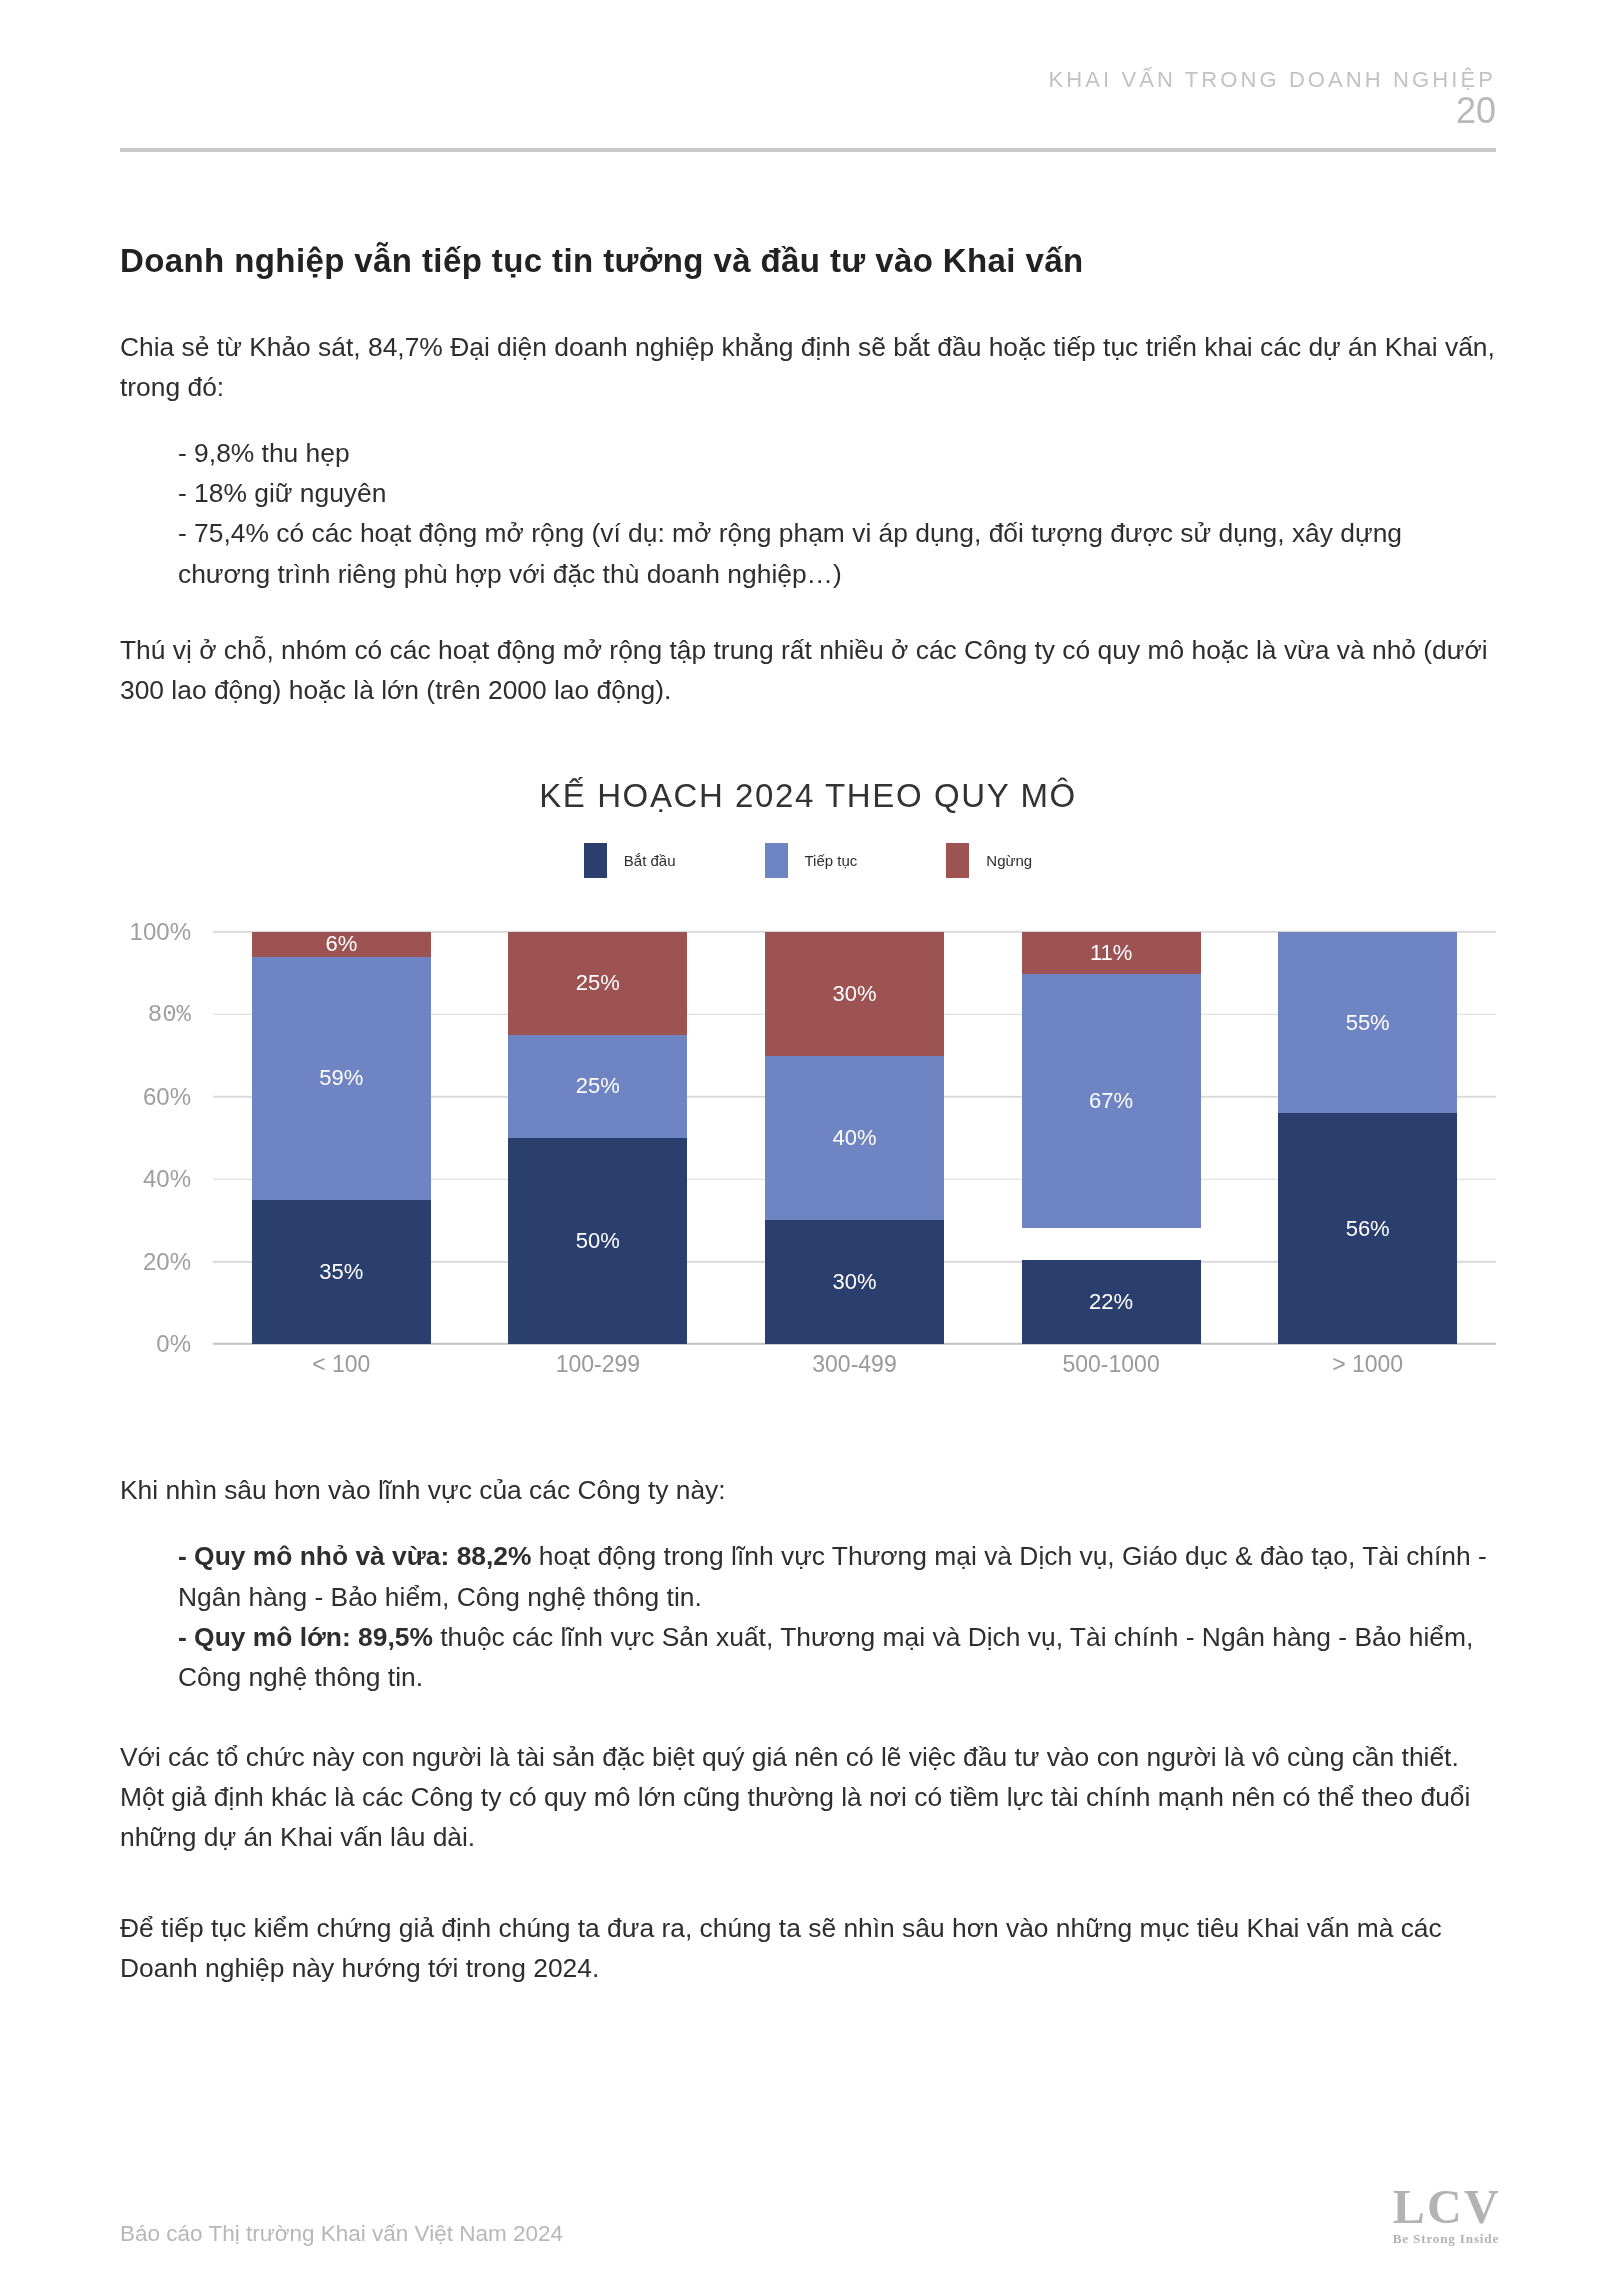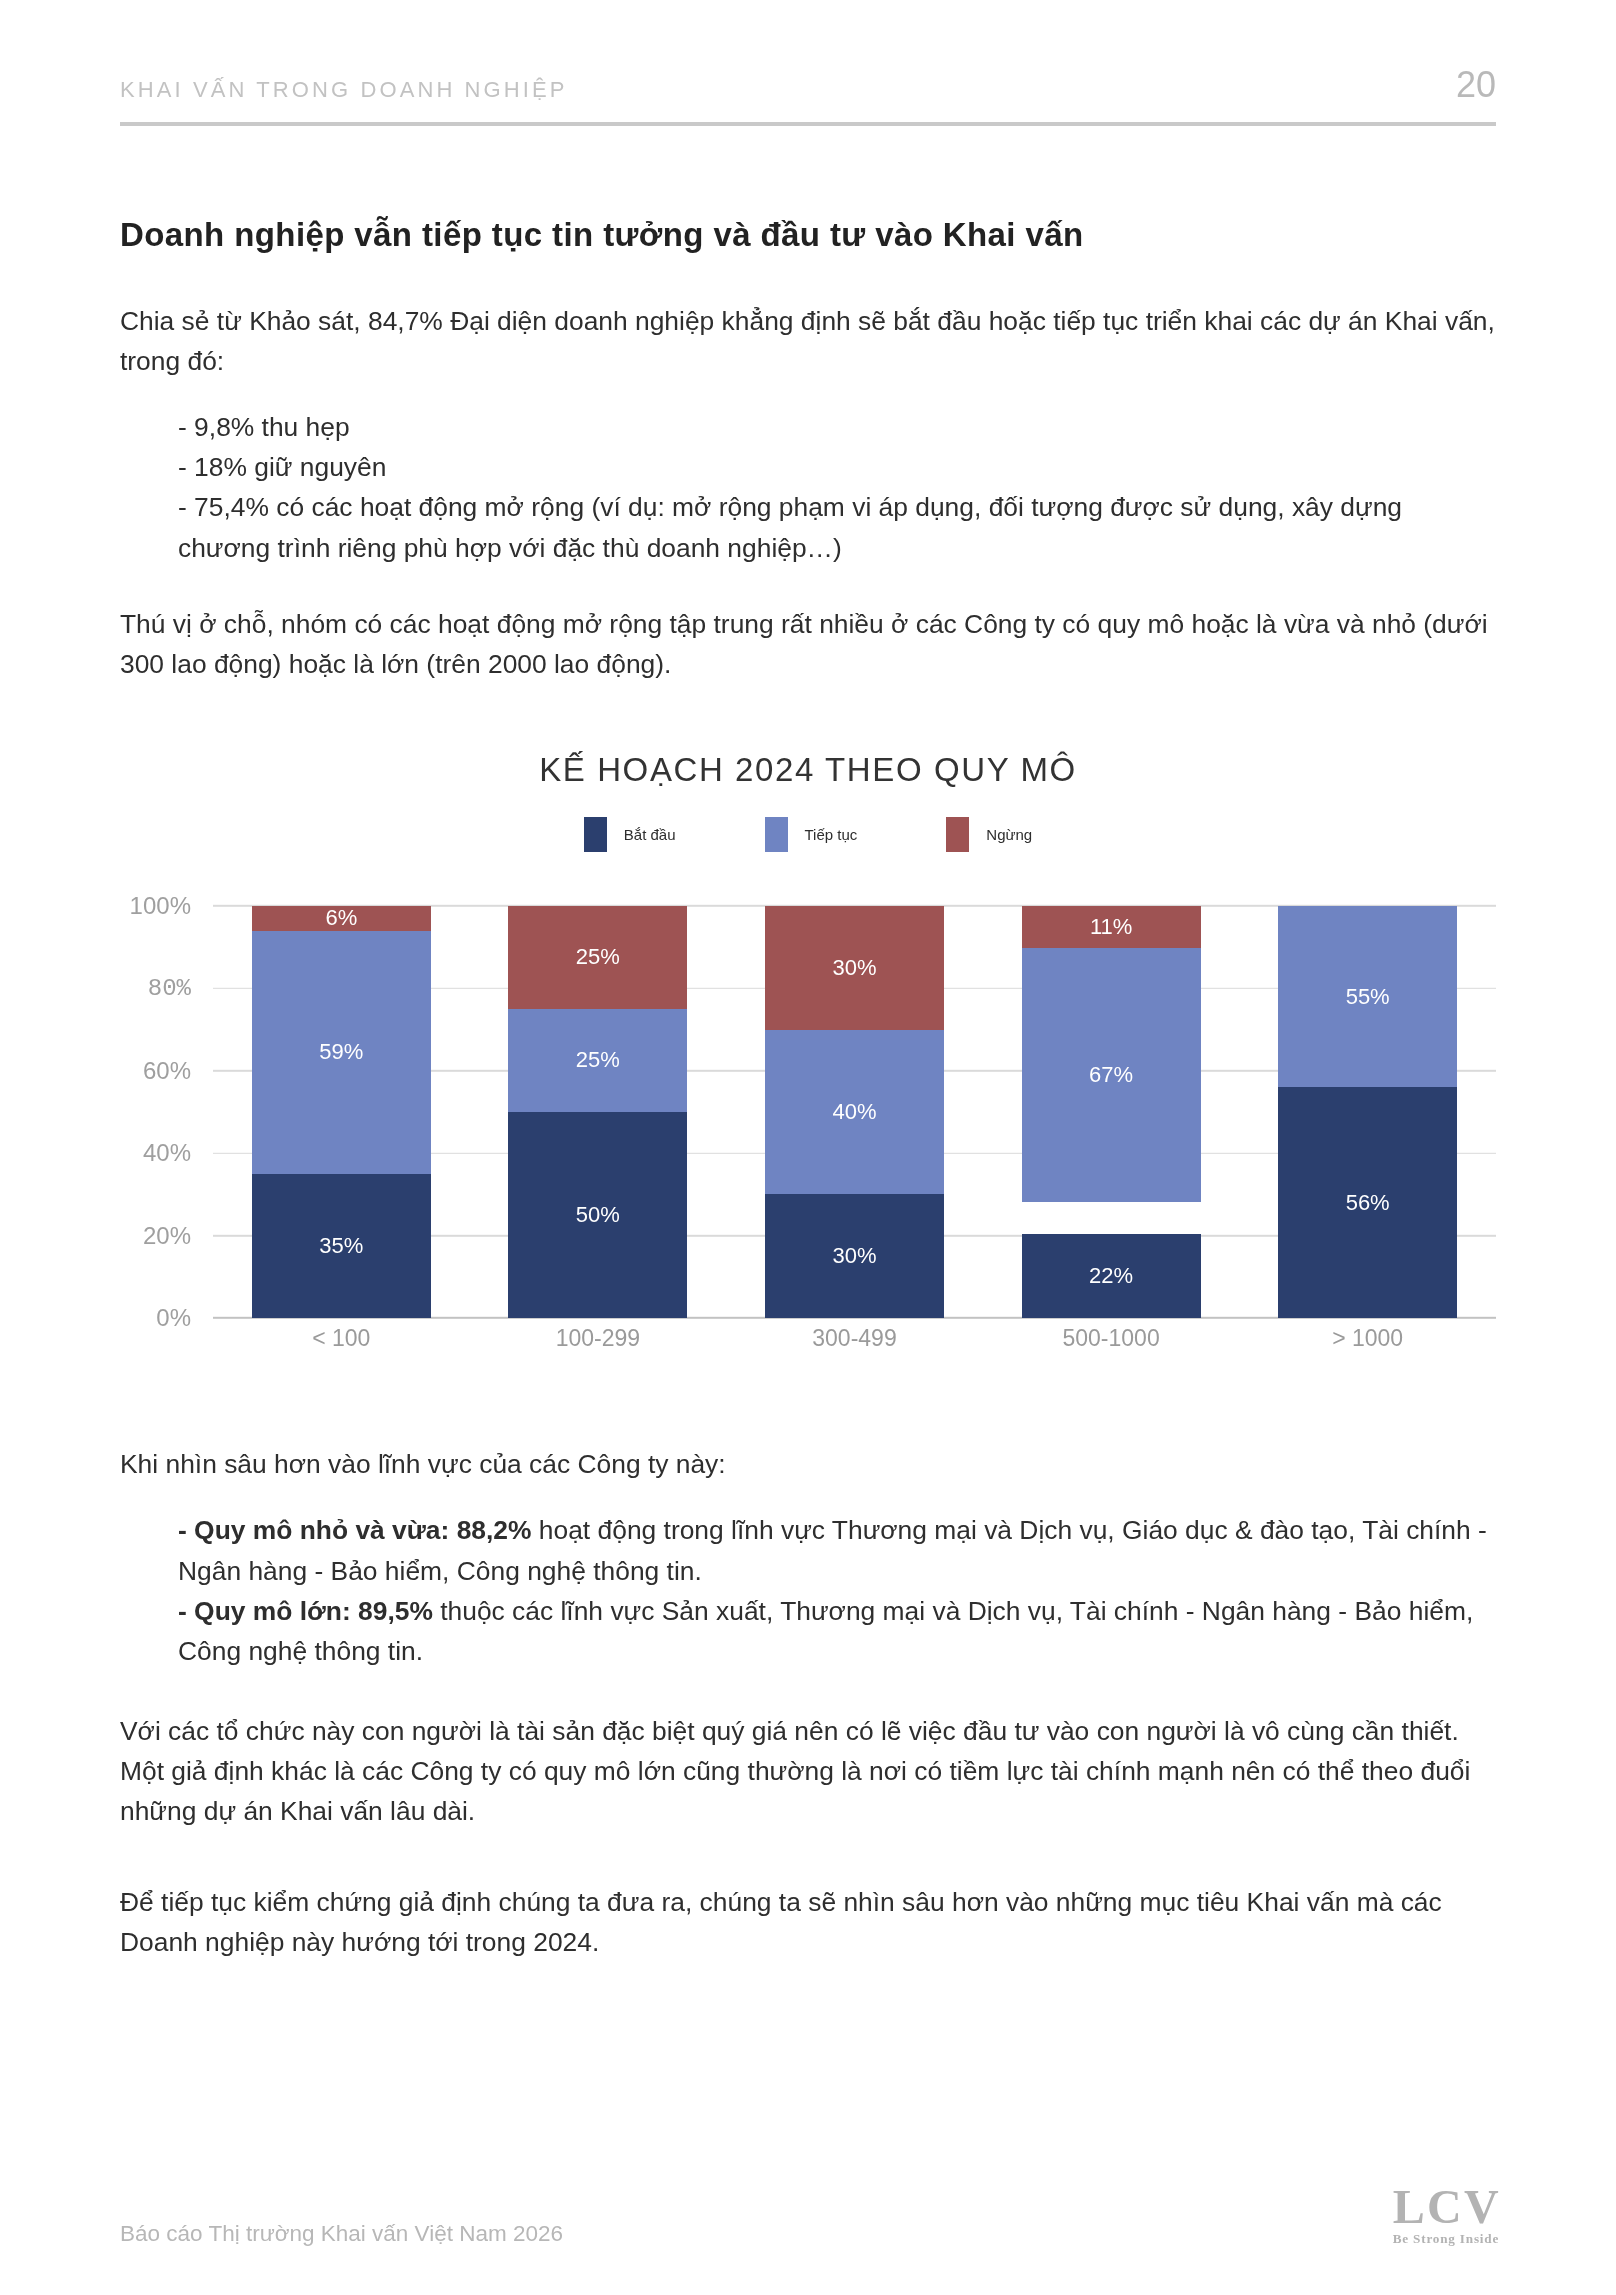--- a/index.html
+++ b/index.html
@@ -8,21 +8,21 @@
     position:relative;
     width:1616px; height:2295px;
     background:#ffffff;
     font-family:"Liberation Sans", sans-serif;
     color:#2e2e2e;
     overflow:hidden;
   }
   .inner { padding:0 120px; }
 
   
-  .header { padding-top:67px; display:flex; justify-content:space-between; align-items:flex-end; }
+  .header { padding-top:67px; display:flex; justify-content:space-between; align-items:flex-end;flex-direction:column; }
   .header-title { font-size:22px; letter-spacing:3.1px; color:#c2c2c2; font-weight:400; }
   .page-number { font-size:36px; color:#b9b9b9; font-weight:400; line-height:1; }
   .rule { margin-top:18.7px; height:3.9px; background:#c9c9c9; }
 
   
   h1.title { margin-top:90px; font-size:33px; font-weight:700; color:#222222; letter-spacing:0.4px; }
   p.body { margin-top:47px; font-size:26.4px; line-height:1.52; color:#2e2e2e; }
   .bullets { margin-top:26.4px; padding-left:58px; font-size:26.4px; line-height:1.52; }
   .bullets .bullet { margin:0; }
   p.body.tight { margin-top:36px; }
@@ -192,20 +192,20 @@
       <p class="bullet"><span class="bold-lead">- Quy mô lớn: 89,5%</span><span> thuộc các lĩnh vực Sản xuất, Thương mại và Dịch vụ, Tài chính - Ngân hàng - Bảo hiểm, Công nghệ thông tin.</span></p>
     </div>
 
     <p class="body" style="margin-top:40px;">Với các tổ chức này con người là tài sản đặc biệt quý giá nên có lẽ việc đầu tư vào con người là vô cùng cần thiết. Một giả định khác là các Công ty có quy mô lớn cũng thường là nơi có tiềm lực tài chính mạnh nên có thể theo đuổi những dự án Khai vấn lâu dài.</p>
 
     <p class="body" style="margin-top:51px;">Để tiếp tục kiểm chứng giả định chúng ta đưa ra, chúng ta sẽ nhìn sâu hơn vào những mục tiêu Khai vấn mà các Doanh nghiệp này hướng tới trong 2024.</p>
 
   </div>
 
   <div class="footer">
-    <div class="footer-text">Báo cáo Thị trường Khai vấn Việt Nam 2026</div>
+    <div class="footer-text">Báo cáo Thị trường Khai vấn Việt Nam 2024</div>
     <div class="logo">
       <div class="logo-main">LCV</div>
       <div class="logo-tagline">Be Strong Inside</div>
     </div>
   </div>
 </div>
 
 
 </body></html>

